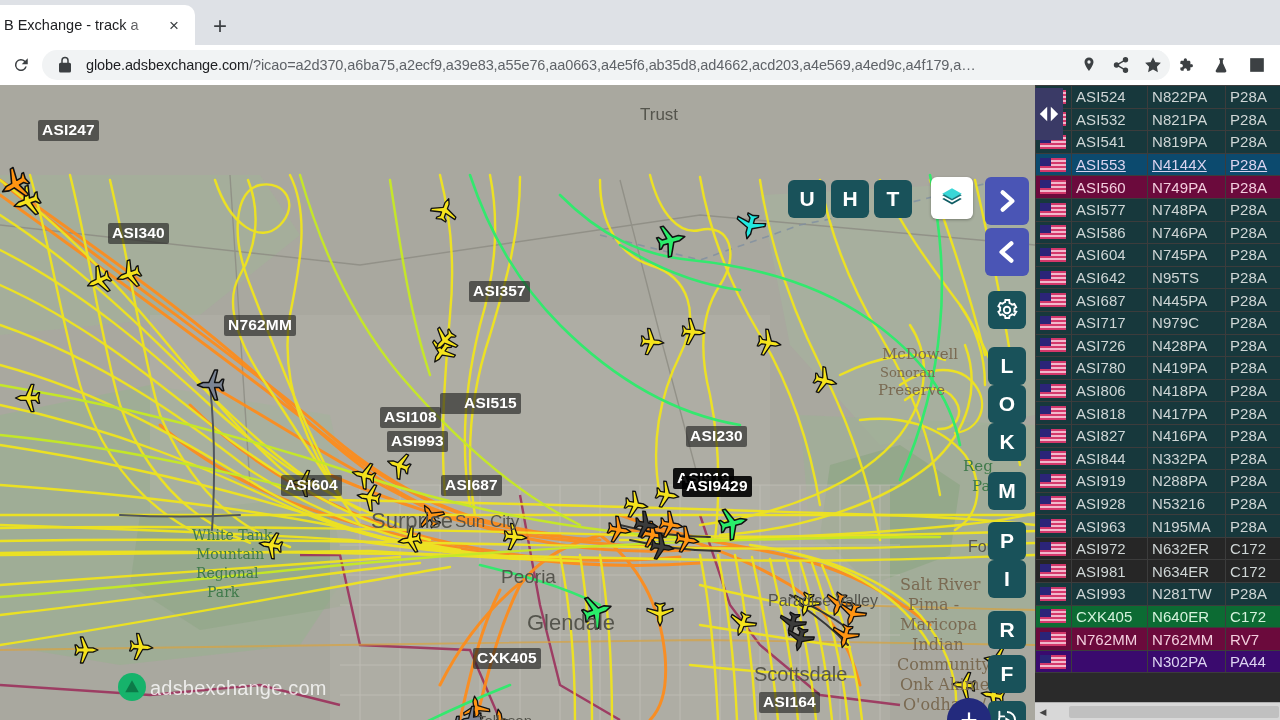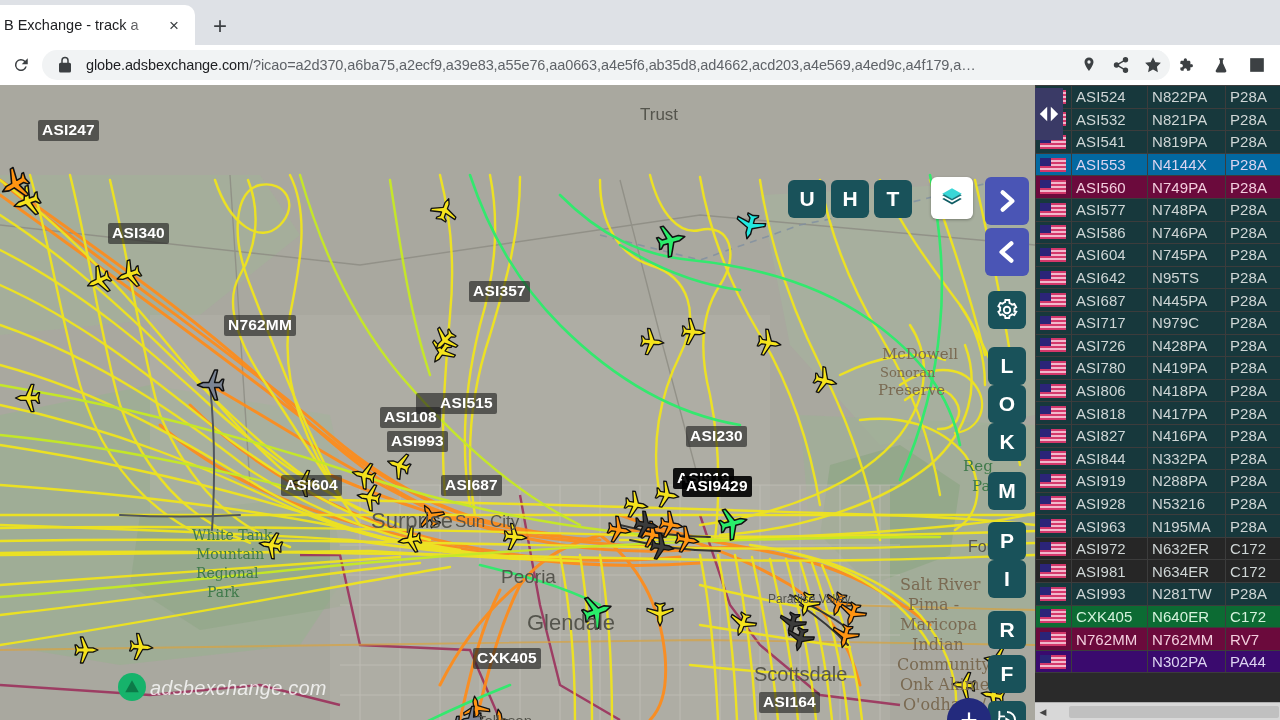--- a/index.html
+++ b/index.html
@@ -55,21 +55,21 @@
          overflow: hidden; background: #a8a79e; }
   .mapsvg { position: absolute; top: 0; left: 0; }
 
   .place { position: absolute; color: #5d5d54; font-size: 19px; white-space: nowrap;
            font-family: "DejaVu Serif", serif; pointer-events: none; }
   .place.plain { font-style: normal; font-family: "Liberation Sans", sans-serif; color: #55554d; }
   .place.green { color: #3f7a4a; font-size: 14px; }
   .place.brown { color: #7a6a52; font-size: 15px; }
 
   .watermark { position: absolute; left: 150px; top: 592px; font-size: 20px;
-               color: rgba(255,255,255,0.78); letter-spacing: .2px; font-style: italic; }
+               color: rgba(255,255,255,0.78); letter-spacing: .2px; }
   .wm-logo { position: absolute; left: 118px; top: 588px; width: 28px; height: 28px;
              border-radius: 50%; background: #16b36b;
              display: flex; align-items: center; justify-content: center; }
 
   
   .aclabel { position: absolute; font-size: 15.5px; font-weight: 700; color: #fff;
              background: rgba(30,30,30,.62); padding: 1px 4px; border-radius: 2px;
              white-space: nowrap; line-height: 1.2; letter-spacing: .2px; }
   .aclabel.dark { background: rgba(0,0,0,.9); }
 
@@ -102,21 +102,21 @@
   table.aclist { border-collapse: collapse; width: 245px; table-layout: fixed;
                  font-family: "Liberation Sans", sans-serif; }
   table.aclist tr { height: 22.6px; }
   table.aclist td { font-size: 15px; color: #cfd6d6; padding: 0 4px;
                     border: 1px solid #3c3c3c; white-space: nowrap; overflow: hidden;
                     background: #17383c; letter-spacing: .1px; }
   td.flagcell { width: 36px; padding: 0 2px 0 4px; }
   td.callsign { width: 76px; }
   td.reg      { width: 78px; }
   td.type     { width: 55px; }
-  tr.hl-purple td { background: #0369a1; color: #dcd4f0; }
+  tr.hl-purple td { background: #0c4a6e; color: #dcd4f0; text-decoration: underline; }
   tr.hl-magenta td { background: #6b0a3c; color: #f3cede; }
   tr.hl-green  td { background: #0c6b33; color: #d6f3dd; }
   tr.hl-dark   td { background: #262626; color: #cfd6d6; }
   tr.hl-purple2 td { background: #3a0a6e; color: #ddd4f2; }
 
   .flag { width: 26px; height: 14px; display: block; position: relative;
           background: repeating-linear-gradient(#d4386b 0 2px, #f2b8cc 2px 4px); }
   .flag::after { content: ''; position: absolute; left: 0; top: 0; width: 11px; height: 8px; background: #2b2478; }
 
   .hscroll { position: absolute; left: 1035px; top: 702px; width: 245px; height: 18px;
@@ -453,40 +453,40 @@
         <div class="place brown" style="left: 878px; top: 296px; font-size: 15px;">Preserve</div>
         <div class="place green" style="left: 192px; top: 442px; font-size: 14px;">White Tank</div>
         <div class="place green" style="left: 196px; top: 461px; font-size: 14px;">Mountain</div>
         <div class="place green" style="left: 196px; top: 480px; font-size: 14px;">Regional</div>
         <div class="place green" style="left: 207px; top: 499px; font-size: 14px;">Park</div>
         <div class="place plain" style="left: 371px; top: 423px; font-size: 22px;">Surprise</div>
         <div class="place plain" style="left: 455px; top: 427px; font-size: 17px;">Sun City</div>
         <div class="place plain" style="left: 501px; top: 481px; font-size: 19px;">Peoria</div>
         <div class="place plain" style="left: 527px; top: 525px; font-size: 22px; text-align: center;">Glendale</div>
         <div class="place plain" style="left: 477px; top: 627px; font-size: 15px;">Tolleson</div>
-        <div class="place plain" style="left: 768px; top: 507px; font-size: 12px;">Paradise Valley</div>
+        <div class="place plain" style="left: 768px; top: 507px; font-size: 16px;">Paradise Valley</div>
         <div class="place plain" style="left: 754px; top: 578px; font-size: 20px;">Scottsdale</div>
         <div class="place brown" style="left: 900px; top: 490px; font-size: 16px;">Salt River</div>
         <div class="place brown" style="left: 908px; top: 510px; font-size: 16px;">Pima -</div>
         <div class="place brown" style="left: 900px; top: 530px; font-size: 16px;">Maricopa</div>
         <div class="place brown" style="left: 912px; top: 550px; font-size: 16px;">Indian</div>
         <div class="place brown" style="left: 897px; top: 570px; font-size: 16px;">Community</div>
         <div class="place brown" style="left: 900px; top: 590px; font-size: 16px;">Onk Akimel</div>
         <div class="place brown" style="left: 903px; top: 610px; font-size: 16px;">O'odham /</div>
         <div class="place green" style="left: 963px; top: 372px; font-size: 15px;">Reg</div>
         <div class="place green" style="left: 972px; top: 392px; font-size: 15px;">Pa</div>
         <div class="place plain" style="left: 968px; top: 453px; font-size: 16px;">Fou</div>
       </div>
 
     <div id="aclabel-host">
         <div class="aclabel" style="left: 38px; top: 35px;">ASI247</div>
         <div class="aclabel" style="left: 108px; top: 138px;">ASI340</div>
         <div class="aclabel" style="left: 224px; top: 230px;">N762MM</div>
         <div class="aclabel" style="left: 469px; top: 196px;">ASI357</div>
-        <div class="aclabel" style="left: 416px; top: 308px; padding-left: 24px;">ASI515</div>
+        <div class="aclabel" style="left: 440px; top: 308px; padding-left: 24px;">ASI515</div>
         <div class="aclabel" style="left: 380px; top: 322px;">ASI108</div>
         <div class="aclabel" style="left: 387px; top: 346px;">ASI993</div>
         <div class="aclabel" style="left: 281px; top: 390px;">ASI604</div>
         <div class="aclabel" style="left: 441px; top: 390px;">ASI687</div>
         <div class="aclabel" style="left: 686px; top: 341px;">ASI230</div>
         <div class="aclabel dark" style="left: 673px; top: 383px;">ASI919</div>
         <div class="aclabel dark" style="left: 682px; top: 391px;">ASI9429</div>
         <div class="aclabel" style="left: 473px; top: 563px;">CXK405</div>
         <div class="aclabel" style="left: 759px; top: 607px;">ASI164</div>
       </div>

